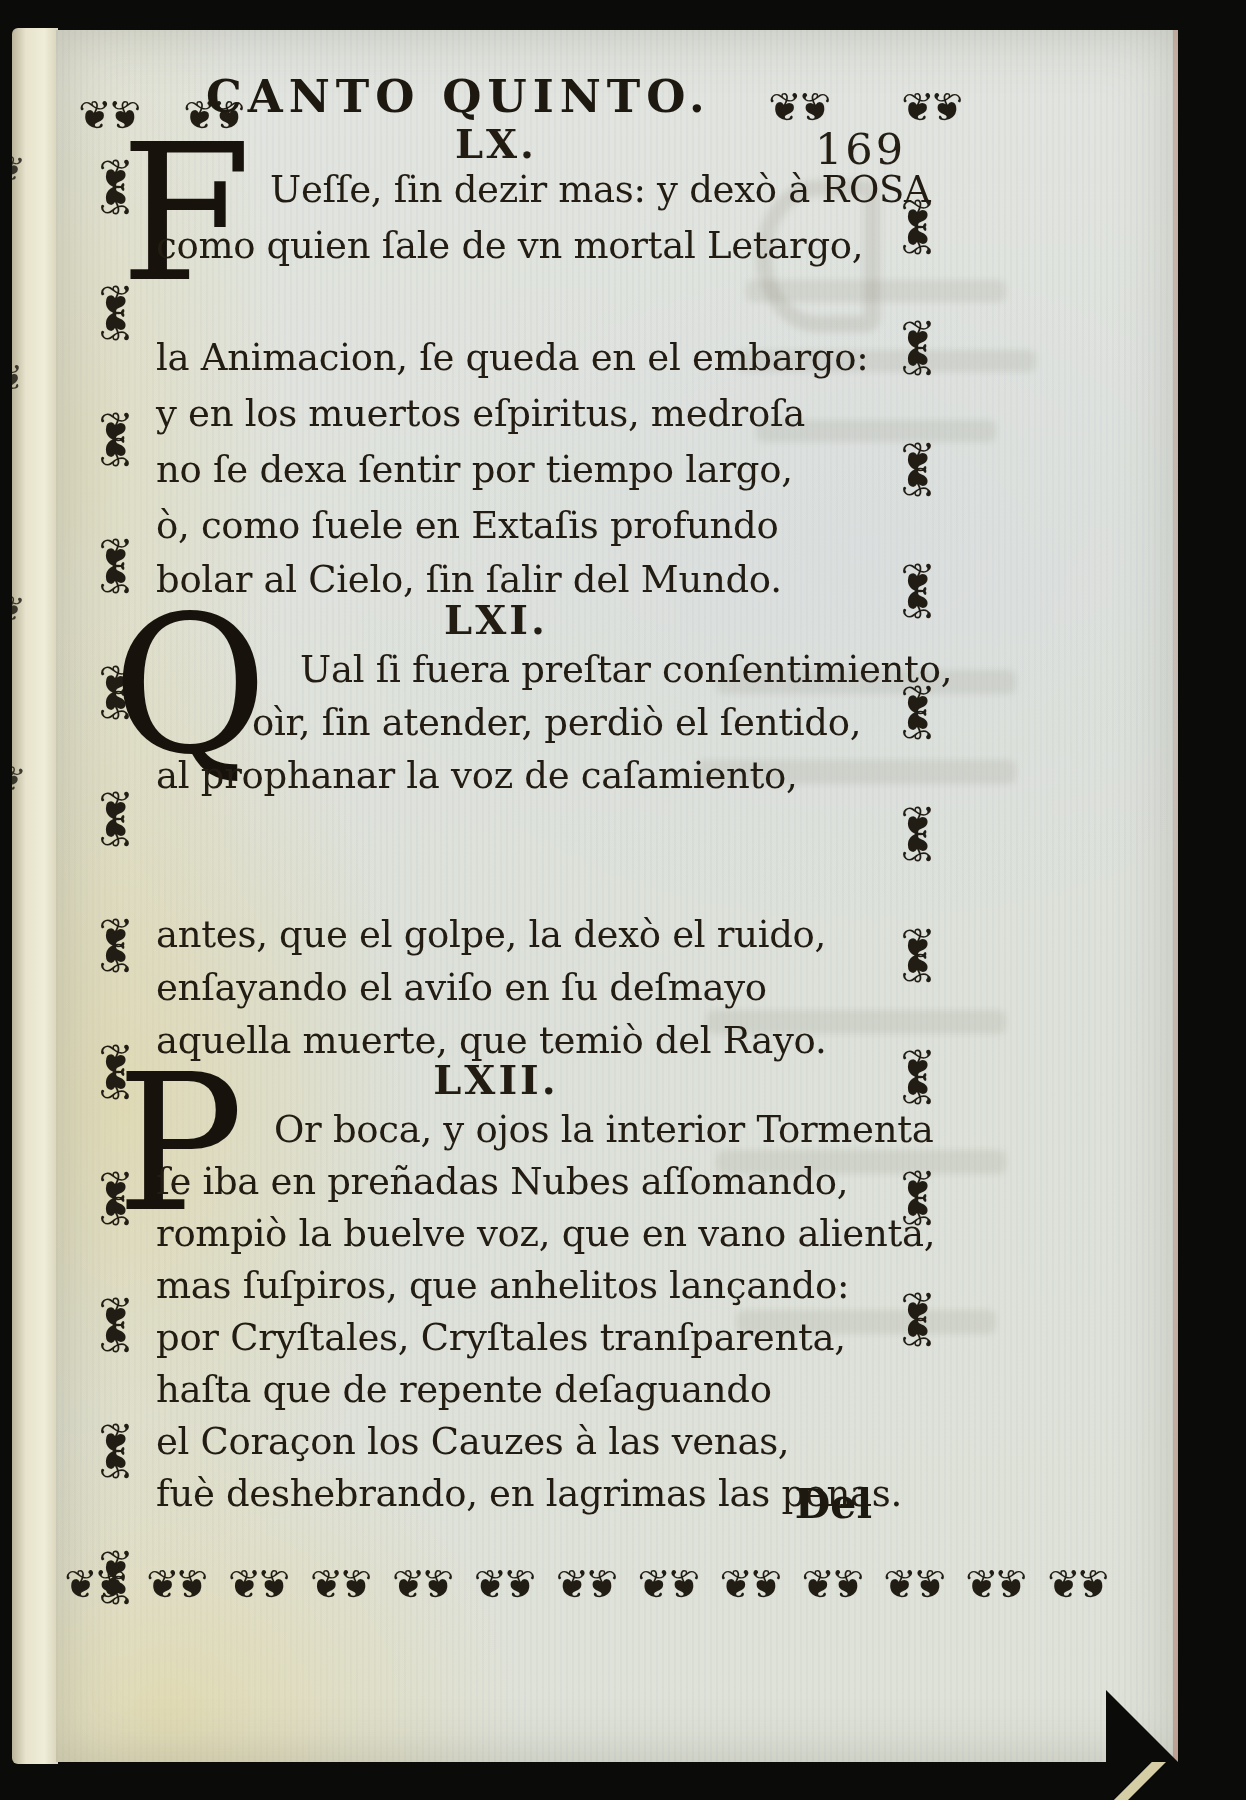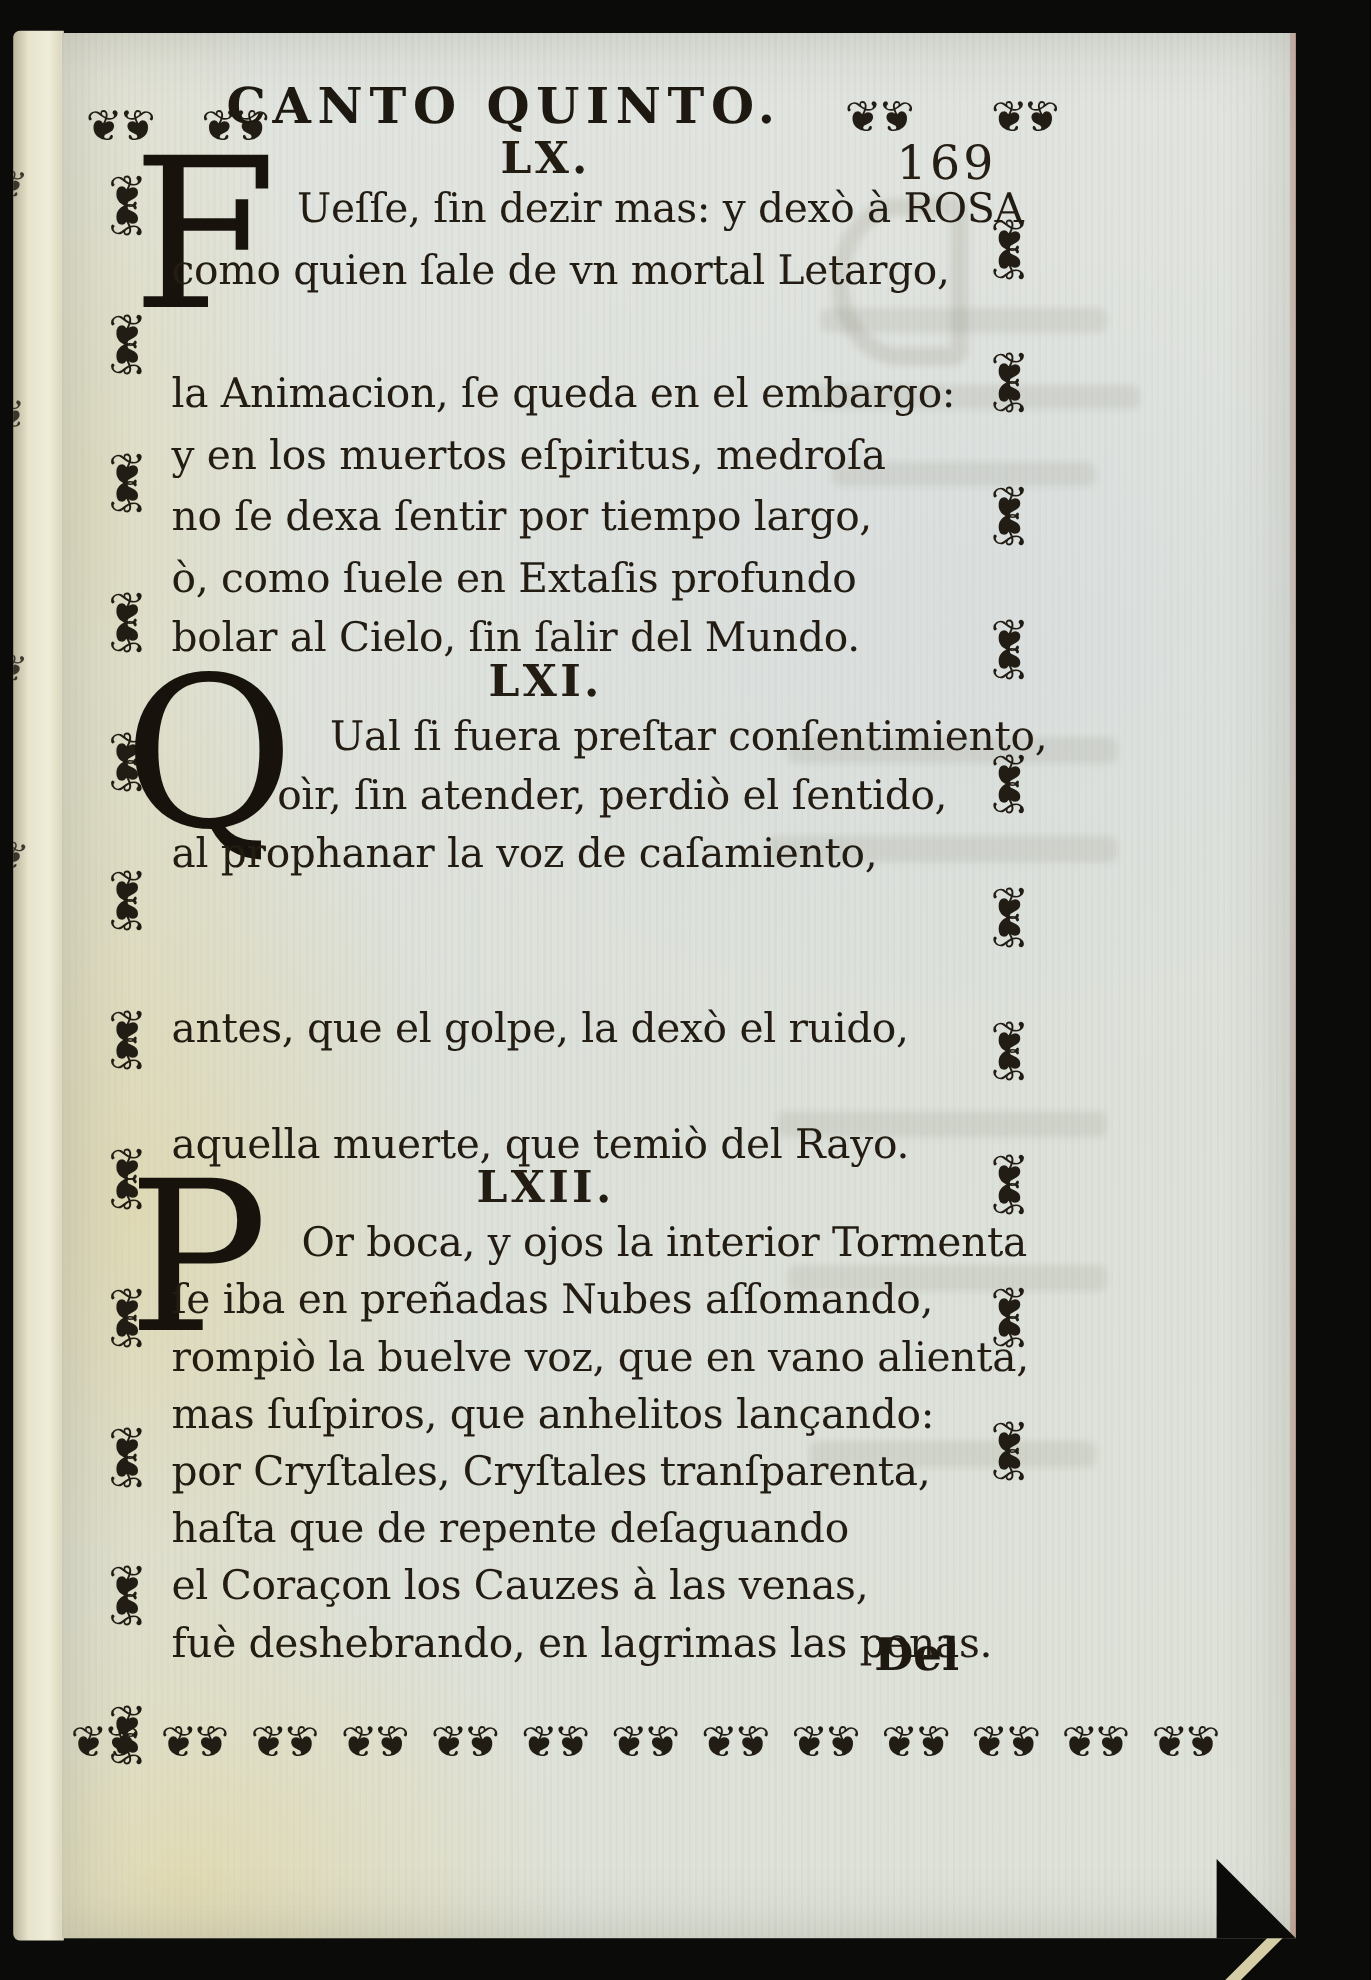--- a/index.html
+++ b/index.html
@@ -296,20 +296,21 @@
     <div class="vline" style="top:418px">no ſe dexa ſentir por tiempo largo,</div>
     <div class="vline" style="top:474px">ò, como ſuele en Extaſis profundo</div>
     <div class="vline" style="top:528px">bolar al Cielo, ſin ſalir del Mundo.</div>
 
     <div class="stanza-no" style="top:566px">LXI.</div>
     <span class="dropcap" style="left:56px;top:582px">Q</span>
     <div class="vline" style="top:618px;left:244px">Ual ſi fuera preſtar conſentimiento,</div>
     <div class="vline" style="top:671px;left:196px">oìr, ſin atender, perdiò el ſentido,</div>
     <div class="vline" style="top:724px">al prophanar la voz de caſamiento,</div>
     <div class="vline" style="top:883px">antes, que el golpe, la dexò el ruido,</div>
+    <div class="vline" style="top:936px">enſayando el aviſo en ſu deſmayo</div>
     <div class="vline" style="top:989px">aquella muerte, que temiò del Rayo.</div>
 
     <div class="stanza-no" style="top:1026px">LXII.</div>
     <span class="dropcap" style="left:60px;top:1040px">P</span>
     <div class="vline" style="top:1078px;left:218px">Or boca, y ojos la interior Tormenta</div>
     <div class="vline" style="top:1130px">ſe iba en preñadas Nubes aſſomando,</div>
     <div class="vline" style="top:1182px">rompiò la buelve voz, que en vano alienta,</div>
     <div class="vline" style="top:1234px">mas ſuſpiros, que anhelitos lançando:</div>
     <div class="vline" style="top:1286px">por Cryſtales, Cryſtales tranſparenta,</div>
     <div class="vline" style="top:1338px">haſta que de repente deſaguando</div>

